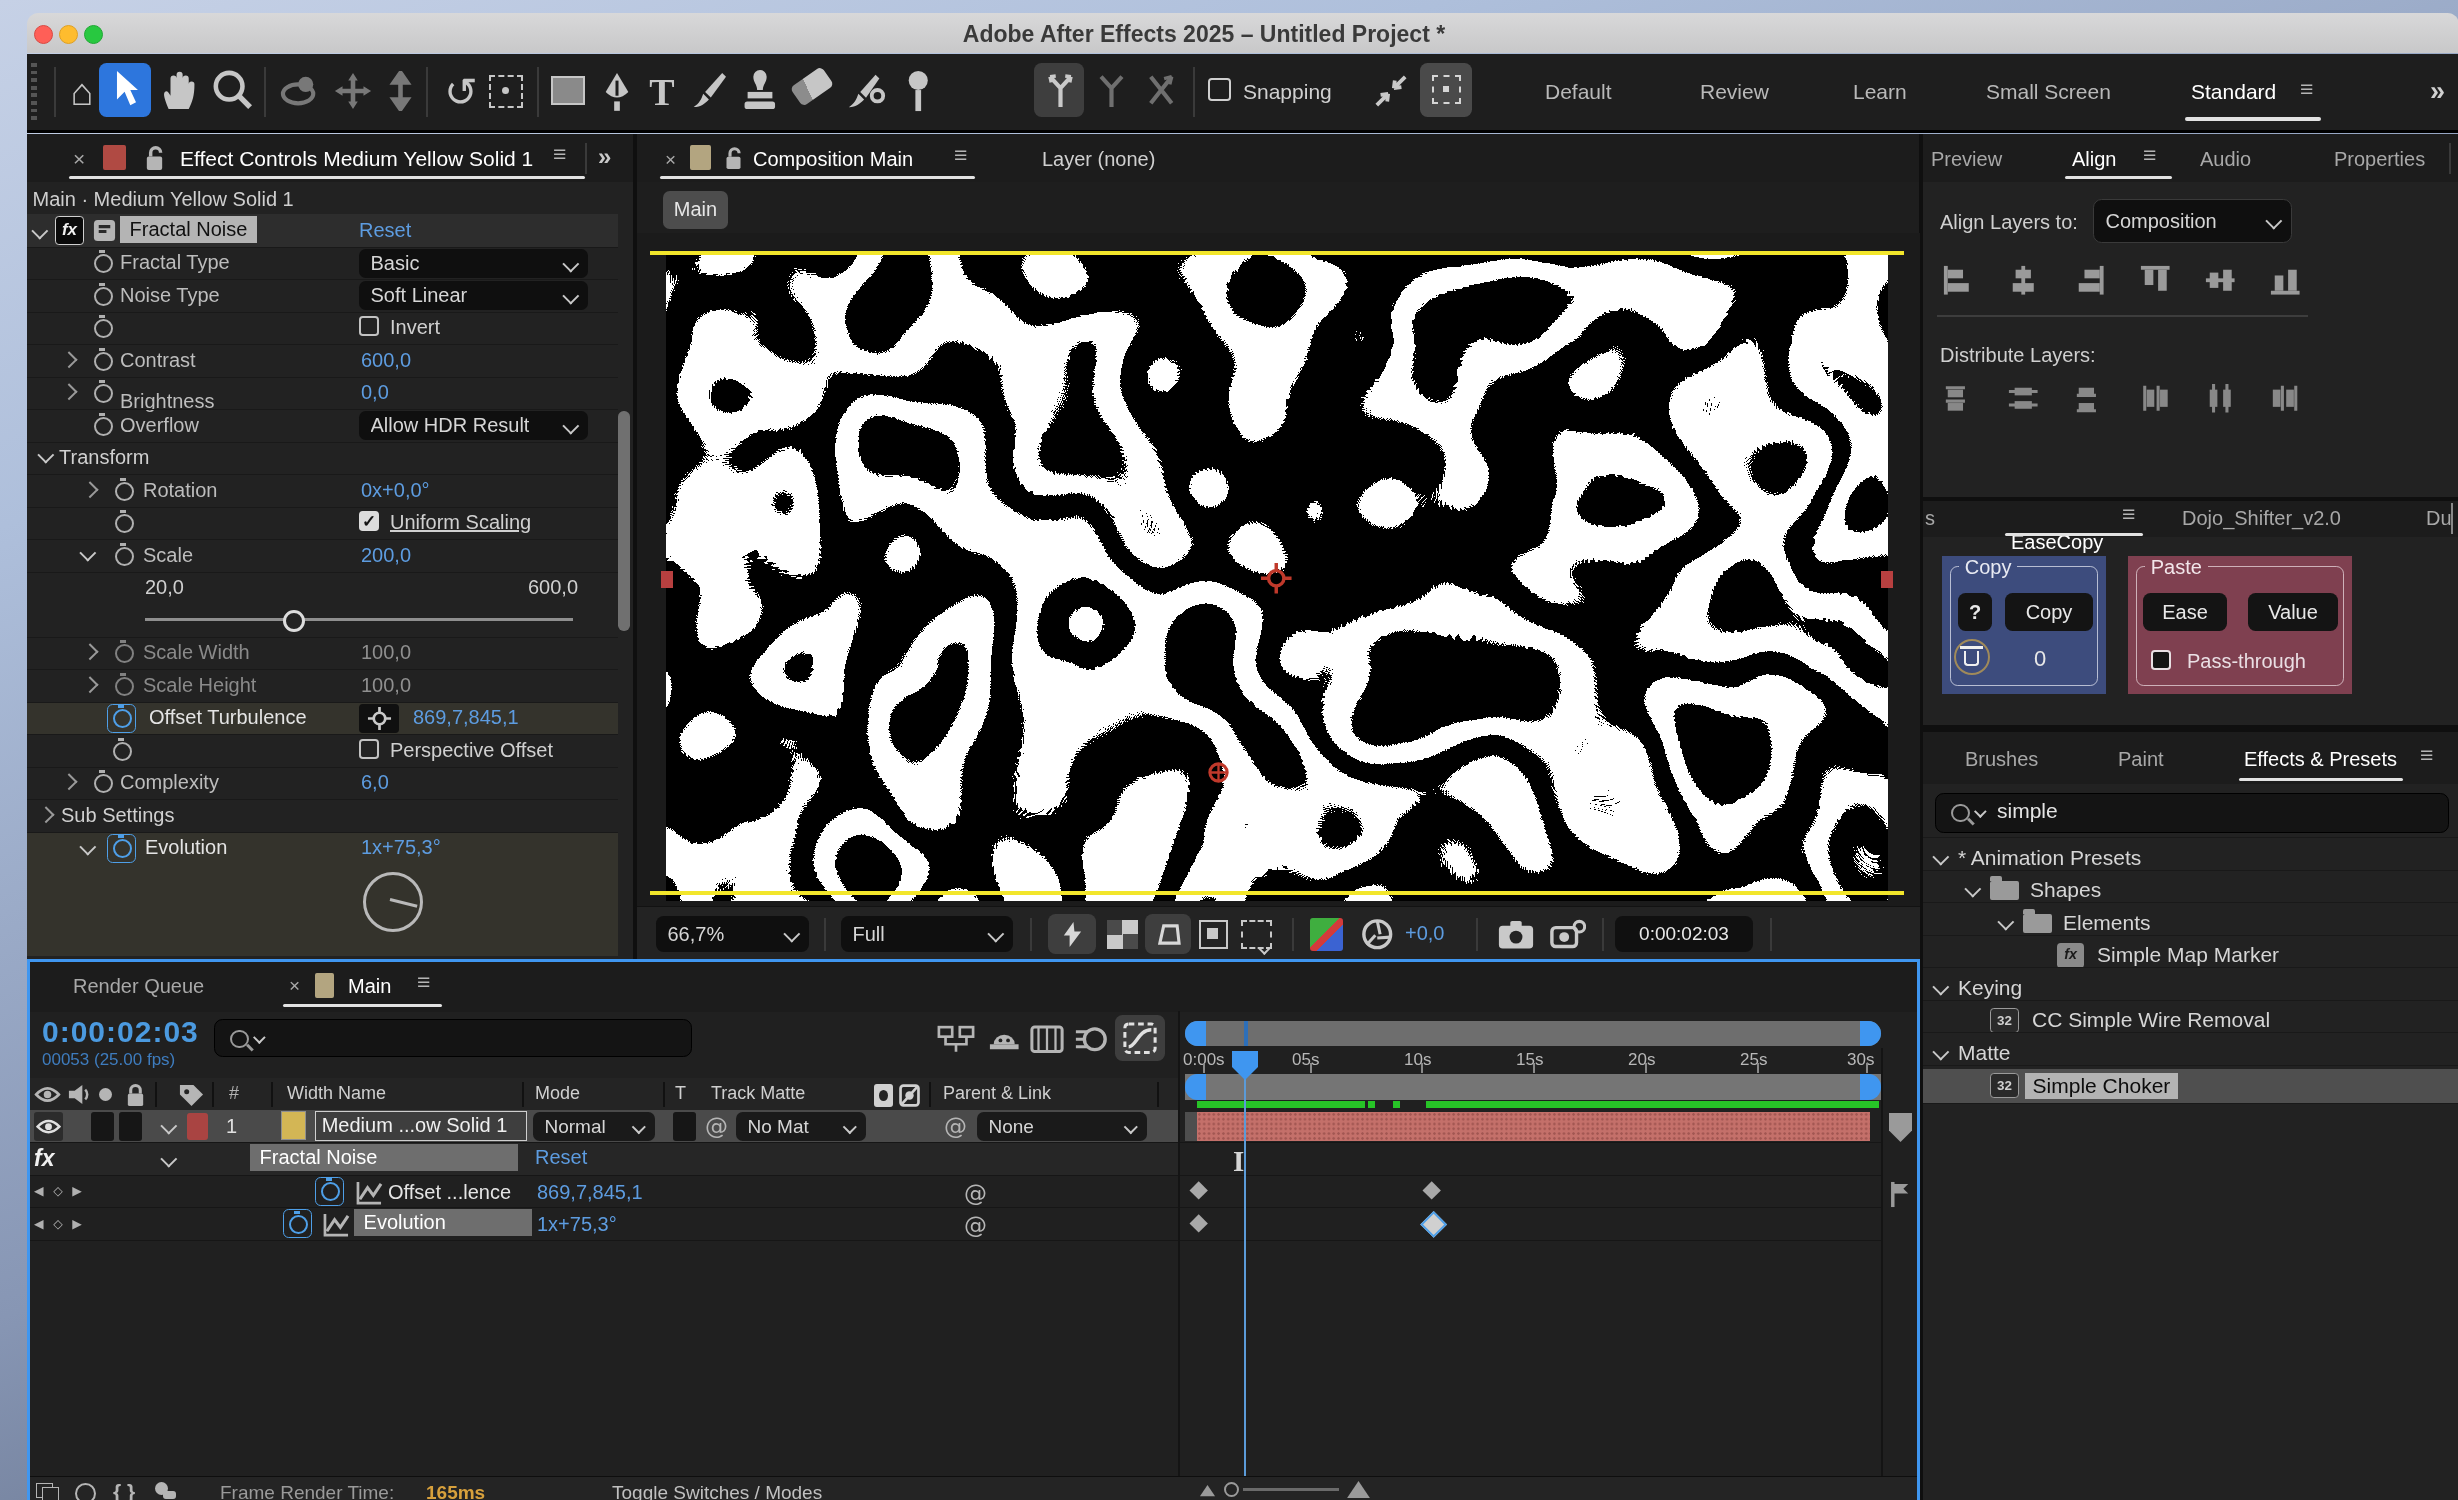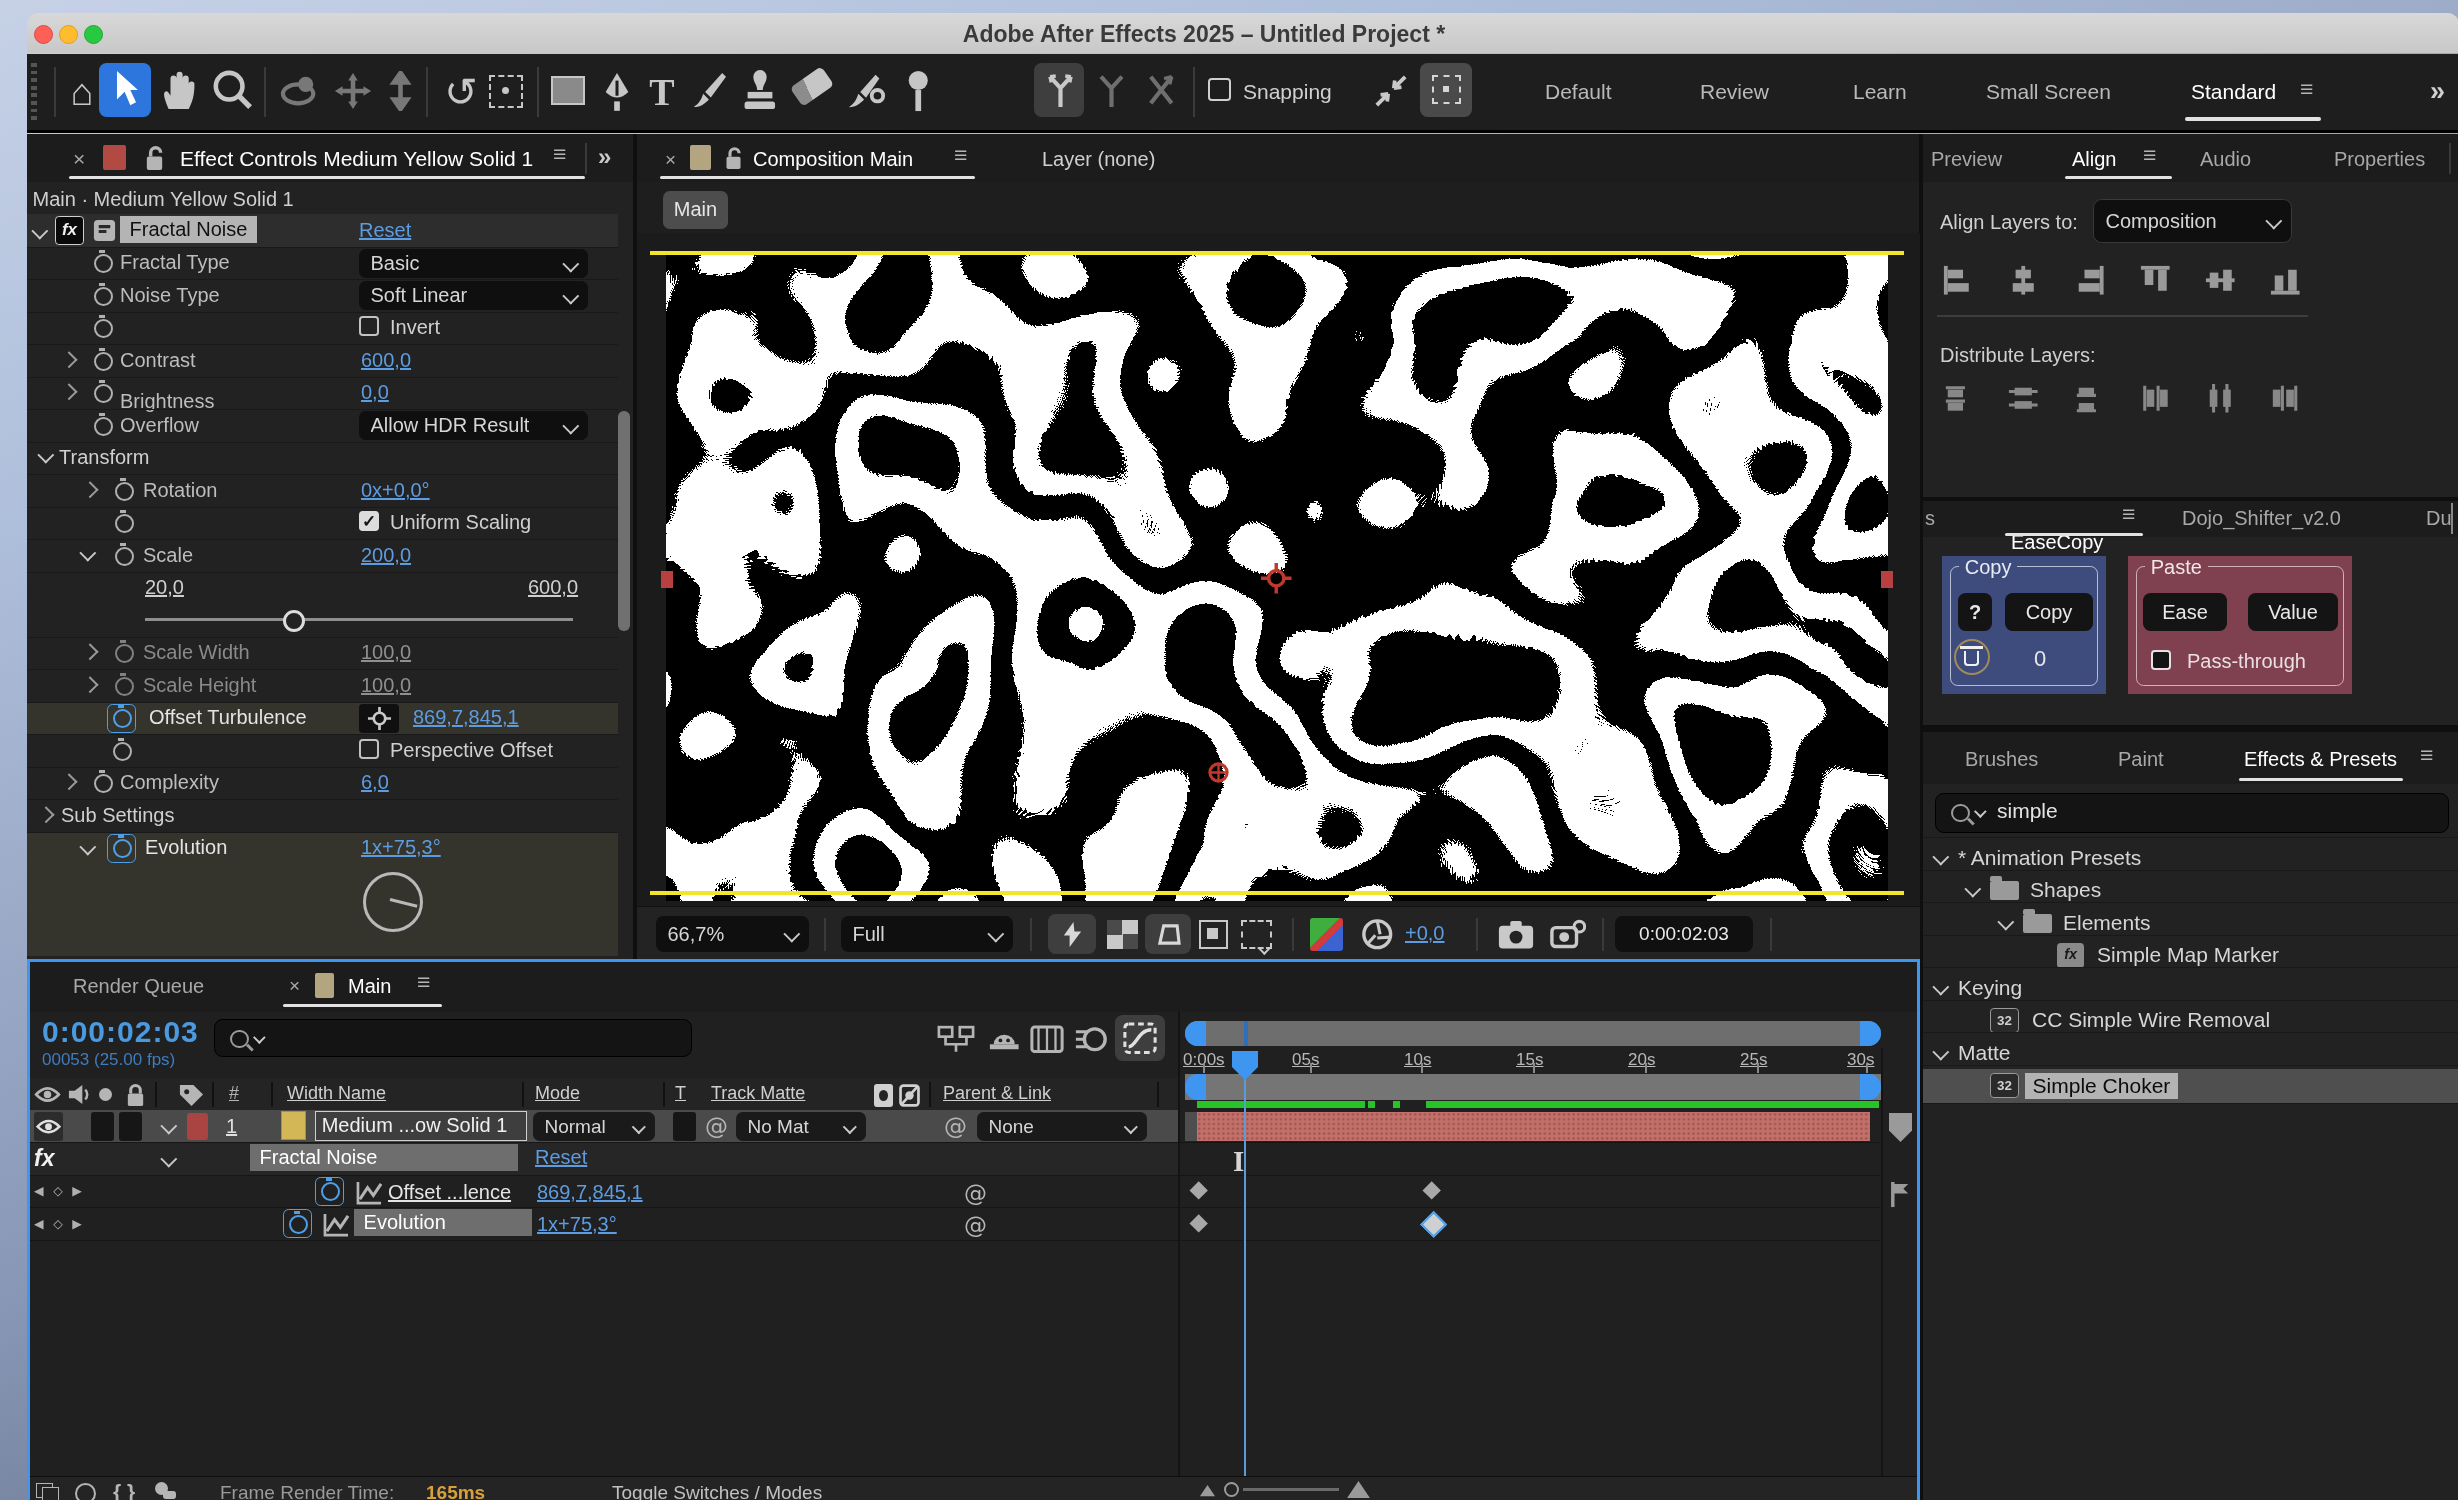--- a/index.html
+++ b/index.html
@@ -9,21 +9,21 @@
   .abs{position:absolute;}
   .panelbg{position:absolute;background:#222222;}
   .tabbarbg{position:absolute;background:#1c1c1c;}
   .tab{position:absolute;color:#a8a8a8;white-space:nowrap;}
   .tab.active{color:#ffffff;}
   .underline{position:absolute;height:3.8px;background:#e2e2e2;border-radius:1.9px;}
   .menu-ico{position:absolute;color:#b5b5b5;font-size:23px;line-height:19px;}
   .blue{color:#5d9ce0;}
   .grayval{color:#8f8f8f;}
   .lbl{position:absolute;white-space:nowrap;color:#bdbdbd;}
-  .val{position:absolute;white-space:nowrap;text-decoration:underline;}
+  .val{position:absolute;white-space:nowrap;}
   .dd{position:absolute;background:#0f0f0f;border-radius:6.7px;display:flex;align-items:center;
       justify-content:space-between;padding:0 11.5px;color:#d6d6d6;box-sizing:border-box;}
   .chev{width:9.6px;height:9.6px;border-right:2.9px solid #c9c9c9;border-bottom:2.9px solid #c9c9c9;
         transform:rotate(45deg);display:inline-block;flex:none;}
   .chev.r{transform:rotate(-45deg);}
   .chev.dim{border-color:#9a9a9a;}
   .sw{position:absolute;width:15.3px;height:15.3px;border:2.4px solid currentColor;border-radius:50%;color:#b0b0b0;}
   .sw::before{content:"";position:absolute;left:3.3px;top:-5.7px;width:5.7px;height:2.9px;background:currentColor;}
   .sw.bluei{color:#4e9fe8;}
   .swframe{position:absolute;width:29px;height:29px;border:1.9px solid #4e9fe8;border-radius:5.7px;box-sizing:border-box;}
@@ -231,21 +231,21 @@
   <div class="chev" style="position:absolute;left:40px;top:449px;"></div>
   <div class="lbl" style="left:59px;top:446px;color:#d0d0d0;">Transform</div>
 
   <div class="chev r dim" style="position:absolute;left:84px;top:484px;"></div>
   <div class="sw" style="left:115px;top:482px;"></div>
   <div class="lbl" style="left:143px;top:479px;">Rotation</div>
   <div class="val blue" style="left:361px;top:479px;">0x+0,0°</div>
 
   <div class="sw" style="left:115px;top:514px;"></div>
   <div class="cb checked" style="left:359px;top:511px;"></div>
-  <div class="lbl" style="left:390px;top:511px;color:#d0d0d0;">Uniform Scaling</div>
+  <div class="lbl" style="left:390px;top:511px;color:#d0d0d0;text-decoration:underline;">Uniform Scaling</div>
 
   <div class="chev" style="position:absolute;left:82px;top:547px;"></div>
   <div class="sw" style="left:115px;top:547px;"></div>
   <div class="lbl" style="left:143px;top:544px;">Scale</div>
   <div class="val blue" style="left:361px;top:544px;">200,0</div>
 
   <div class="val" style="left:145px;top:576px;color:#cfcfcf;">20,0</div>
   <div class="val" style="left:528px;top:576px;color:#cfcfcf;">600,0</div>
   <div class="abs" style="left:145px;top:618px;width:428px;height:2.9px;background:#8f8f8f;"></div>
   <div class="abs" style="left:283px;top:610px;width:16.3px;height:16.3px;border:3.3px solid #dcdcdc;border-radius:50%;background:#222;"></div>

